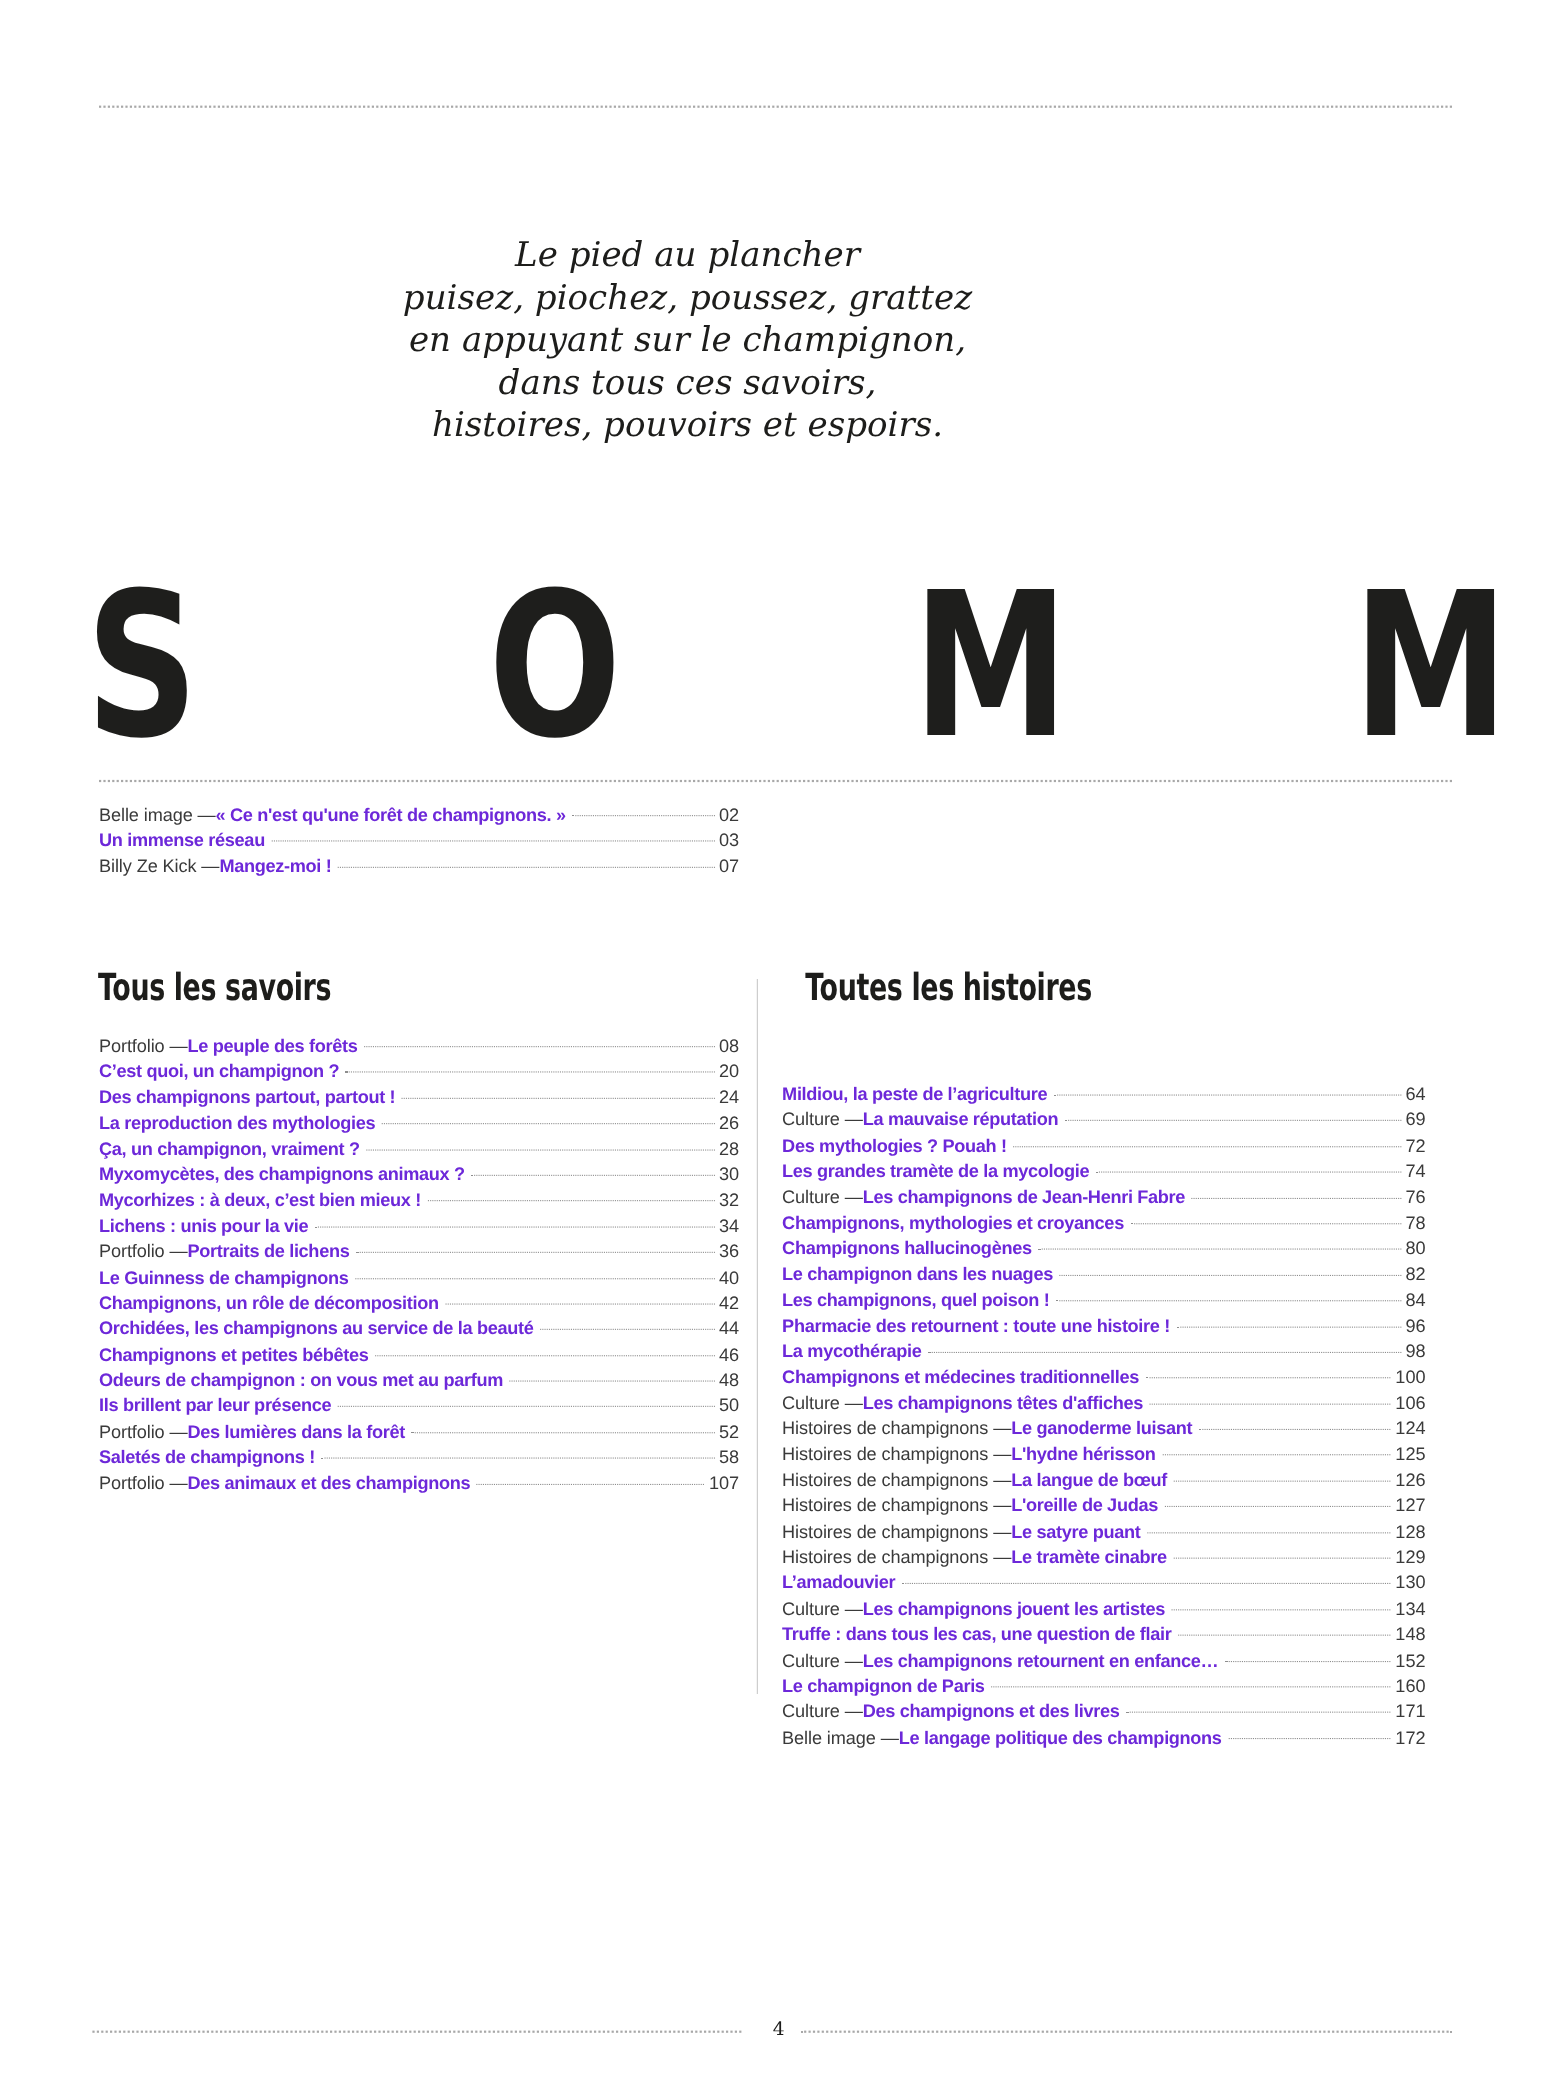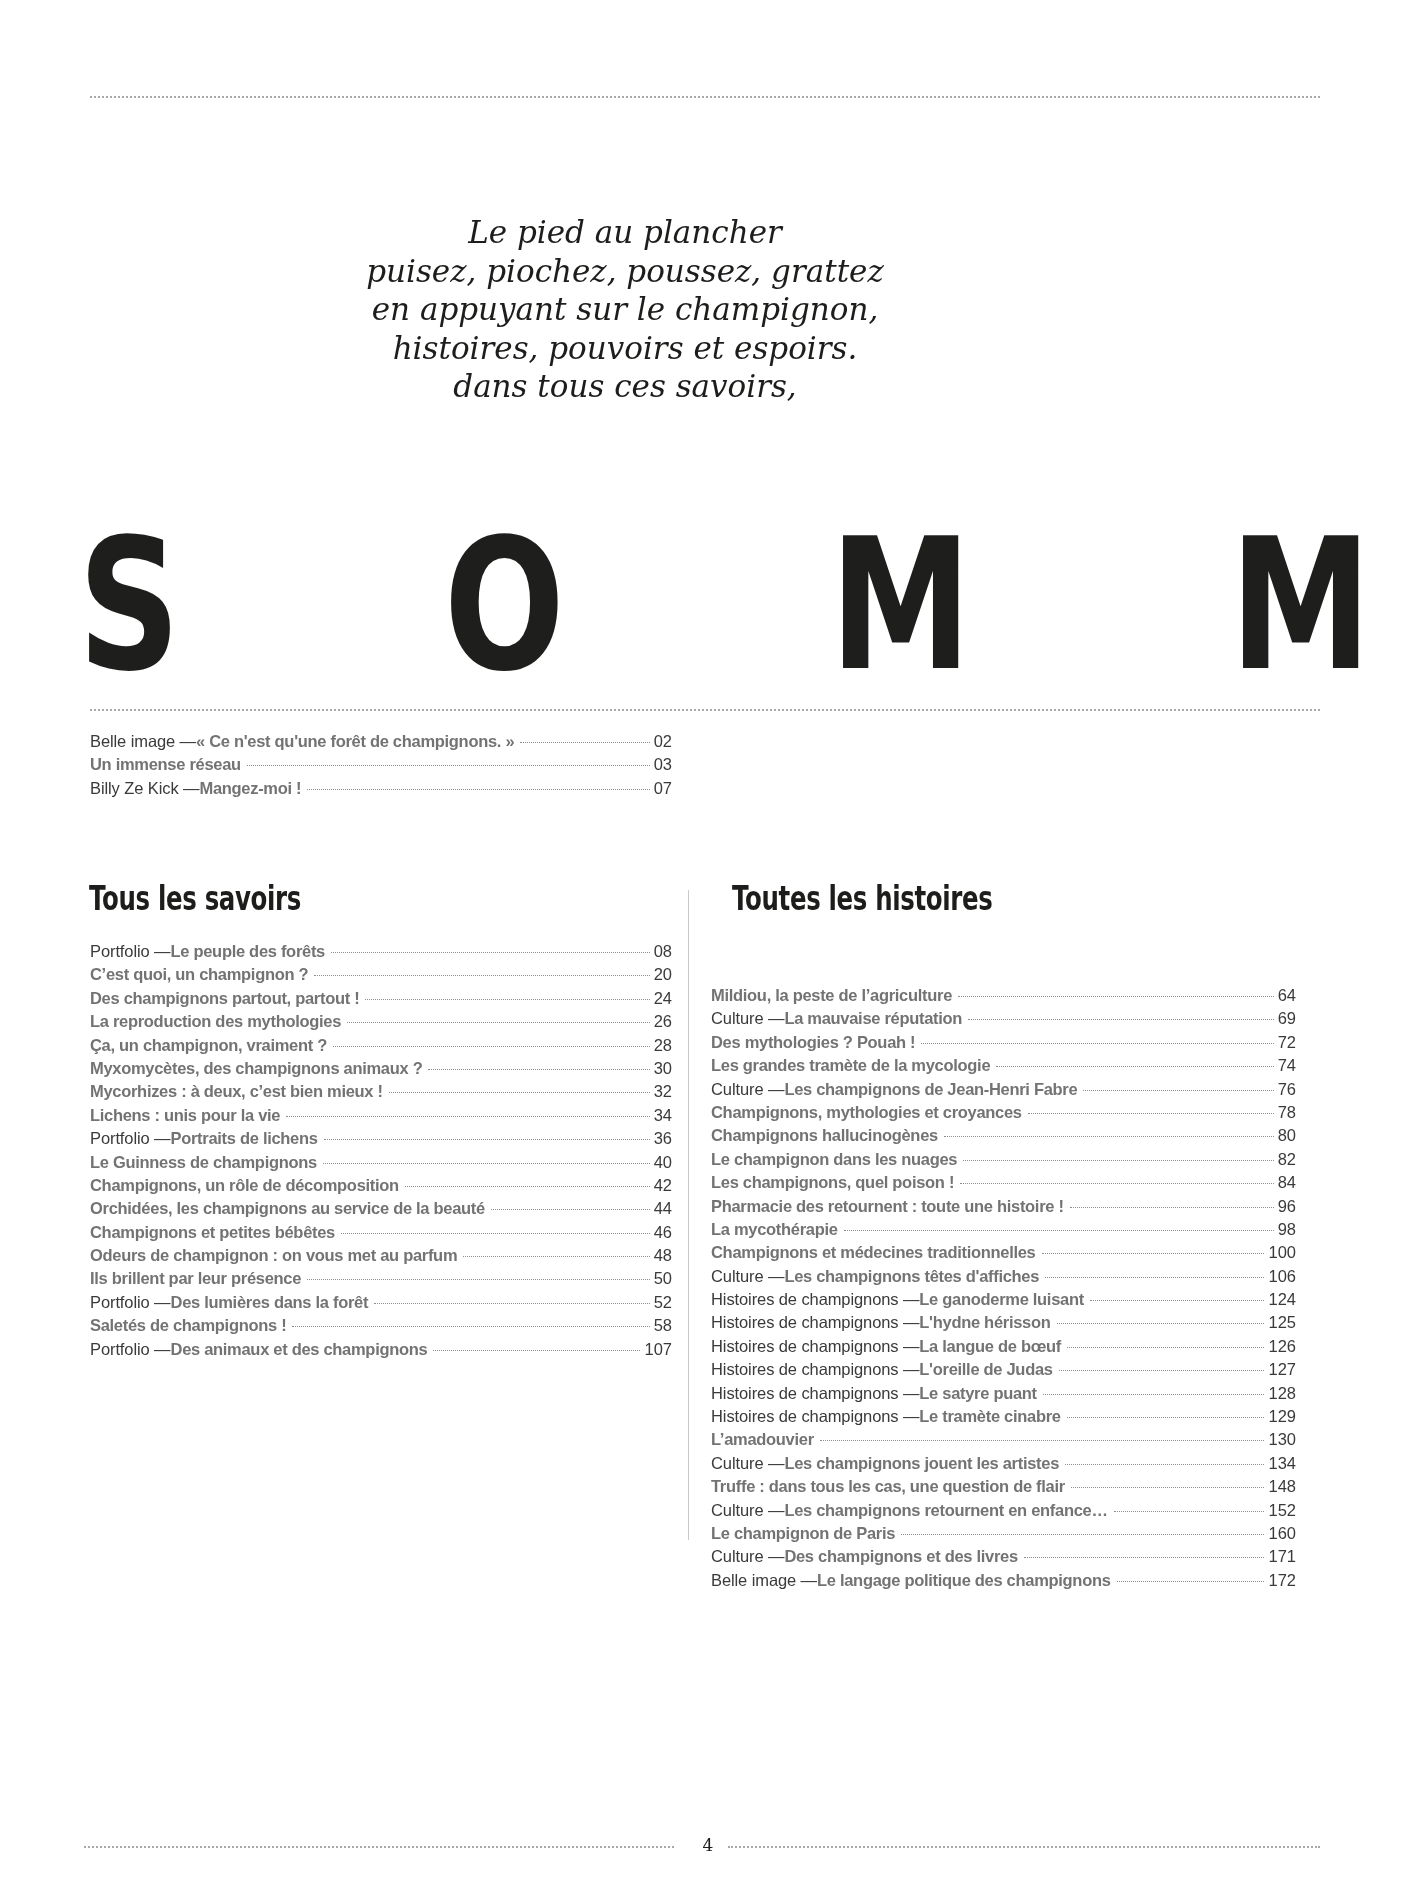--- a/index.html
+++ b/index.html
@@ -10,42 +10,42 @@
               font-family:"DejaVu Serif", "Liberation Serif", serif; font-style:italic;
               font-size:31px; line-height:38.5px; color:#1d1d1b; }
   .epigraph div { white-space:nowrap; }
   .bigletter { position:absolute; top:520px; font-family:"DejaVu Sans", sans-serif; font-weight:bold;
                font-size:182px; line-height:170px; color:#1e1e1c; transform:scaleX(0.78); transform-origin:left top;
                letter-spacing:0; }
   .toc { position:absolute; }
   .row { position:relative; height:23.4px; line-height:23.4px; font-size:16.5px; white-space:nowrap;
          display:flex; align-items:baseline;justify-content:center; }
   .row .pre { font-weight:normal; color:#3a3a3a; letter-spacing:-0.1px; }
-  .row .title { font-weight:bold; color:#737373; letter-spacing:-0.3px;
+  .row .title { font-weight:bold; color:#6d28d9; letter-spacing:-0.3px;
                 transform-origin:left; }
   .row .dots { flex:1; margin:0 4px 0 6px; border-bottom:1.5px dotted #8d8d8d; height:0; position:relative; top:-4px; }
   .row .page { color:#3a3a3a; font-weight:normal; min-width:18px; text-align:right; }
   .heading { position:absolute; font-family:"DejaVu Sans", sans-serif; font-weight:bold;
              font-size:34px; line-height:40px; color:#1d1d1b; transform:scaleX(0.72); transform-origin:left top;
              letter-spacing:-0.5px; white-space:nowrap; }
   .divider { position:absolute; left:688px; top:890px; width:1px; height:650px; background:#c9c9c9; }
   .pagenum { position:absolute; left:698px; top:1834px; width:20px; text-align:center;
              font-family:"DejaVu Serif", serif; font-size:17px; line-height:22px; color:#1d1d1b; background:#fff; }
 </style>
 </head>
 <body>
 
 <div class="rule" style="left:90px; width:1230px; top:96px;"></div>
 
 <div class="epigraph">
   <div>Le pied au plancher</div>
   <div>puisez, piochez, poussez, grattez</div>
   <div>en appuyant sur le champignon,</div>
+  <div>dans tous ces savoirs,</div>
   <div>histoires, pouvoirs et espoirs.</div>
-  <div>dans tous ces savoirs,</div>
 </div>
 
 <div class="bigletter" style="left:78px;">S</div>
 <div class="bigletter" style="left:444px;">O</div>
 <div class="bigletter" style="left:830px;">M</div>
 <div class="bigletter" style="left:1230px;">M</div>
 
 <div class="rule" style="left:90px; width:1230px; top:709px;"></div>
 
 <div class="toc" id="intro-list" style="left:90px; top:730px; width:582px;">

